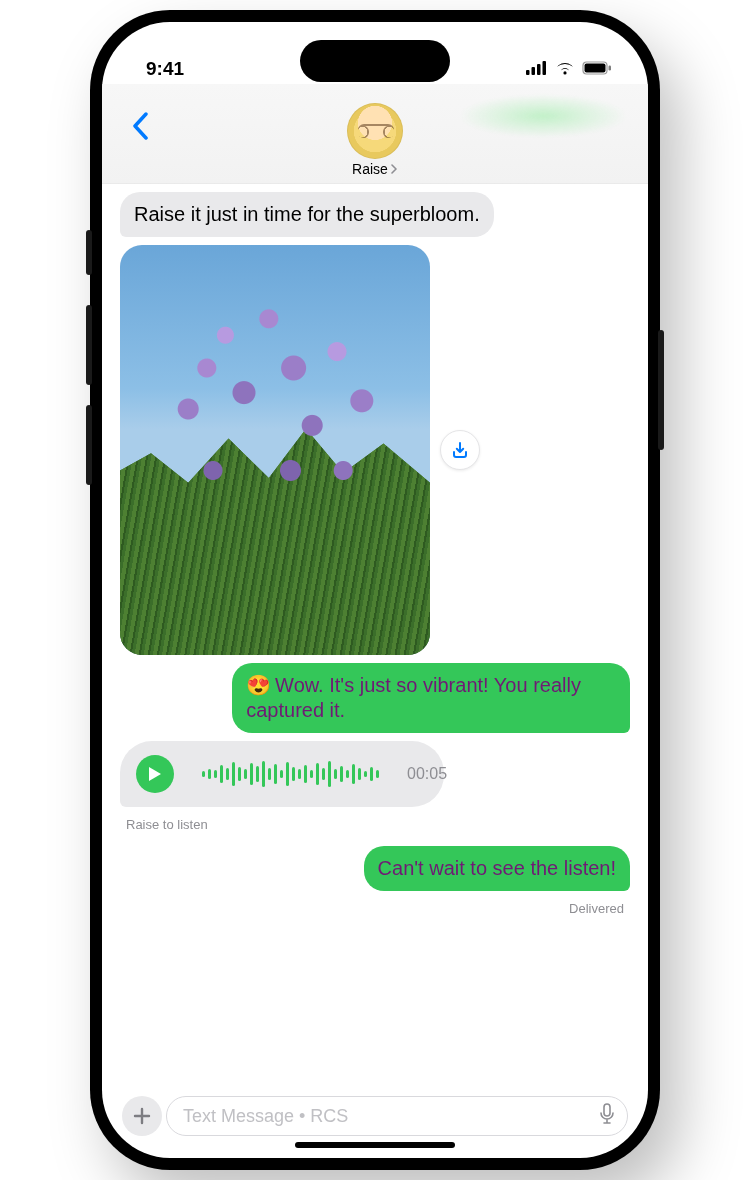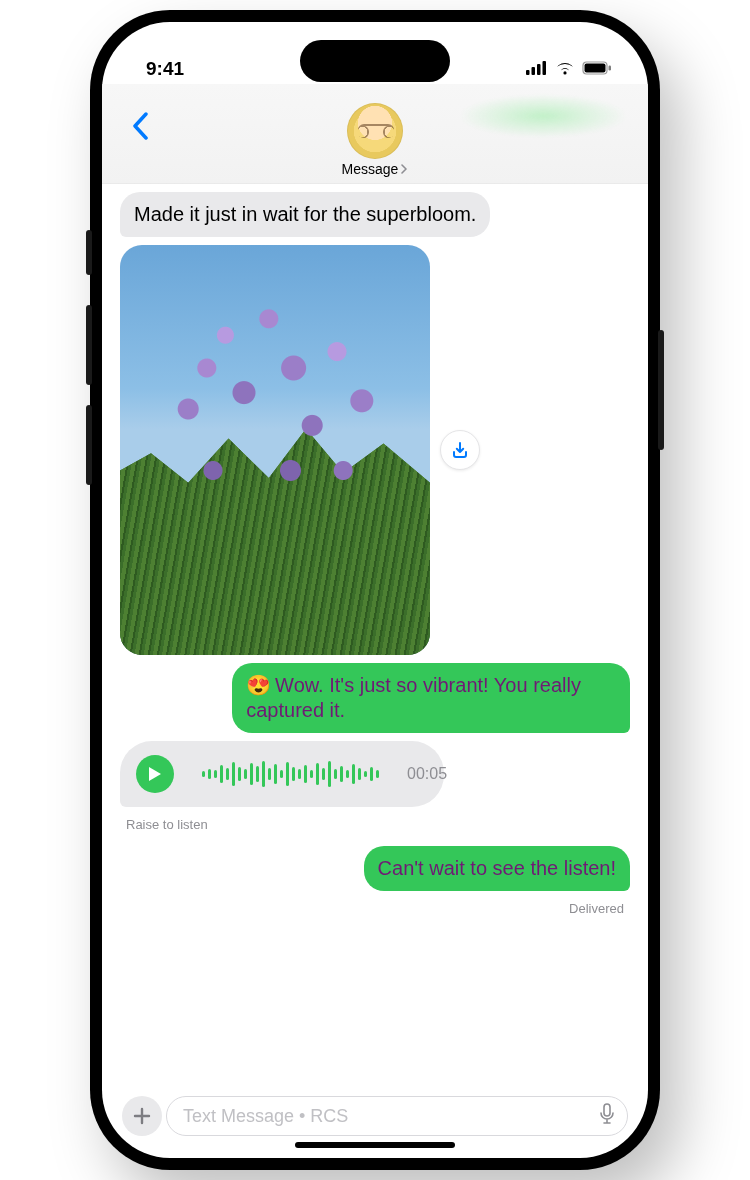--- a/index.html
+++ b/index.html
@@ -222,32 +222,32 @@
 
     <div class="header">
       <div class="green-pill"></div>
       <div class="back">
         <svg width="18" height="28" viewBox="0 0 18 28">
             <path d="M15 2 4 14l11 12" fill="none" stroke="#007aff" stroke-width="3.5" stroke-linecap="round" stroke-linejoin="round"></path>
           </svg>
       </div>
       <div class="avatar"></div>
       <div class="name-row">
-        <span>Message</span>
+        <span>Raise</span>
         <svg width="8" height="10" viewBox="0 0 8 10">
             <path d="M2 1l4 4-4 4" fill="none" stroke="#8e8e93" stroke-width="1.6" stroke-linecap="round" stroke-linejoin="round"></path>
           </svg>
       </div>
     </div>
 
     <div class="conv">
 
       <div class="row in">
         <div class="bubble in">
-          <span>Made it just in wait for the superbloom.</span>
+          <span>Raise it just in time for the superbloom.</span>
         </div>
       </div>
 
       <div class="row in" style="align-items:center;">
         <div class="img-bubble" aria-label="Photo of purple superbloom flowers">
           <div class="ground"></div>
           <div class="flowers"></div>
         </div>
         <div class="save-btn">
           <svg width="20" height="20" viewBox="0 0 20 20">

